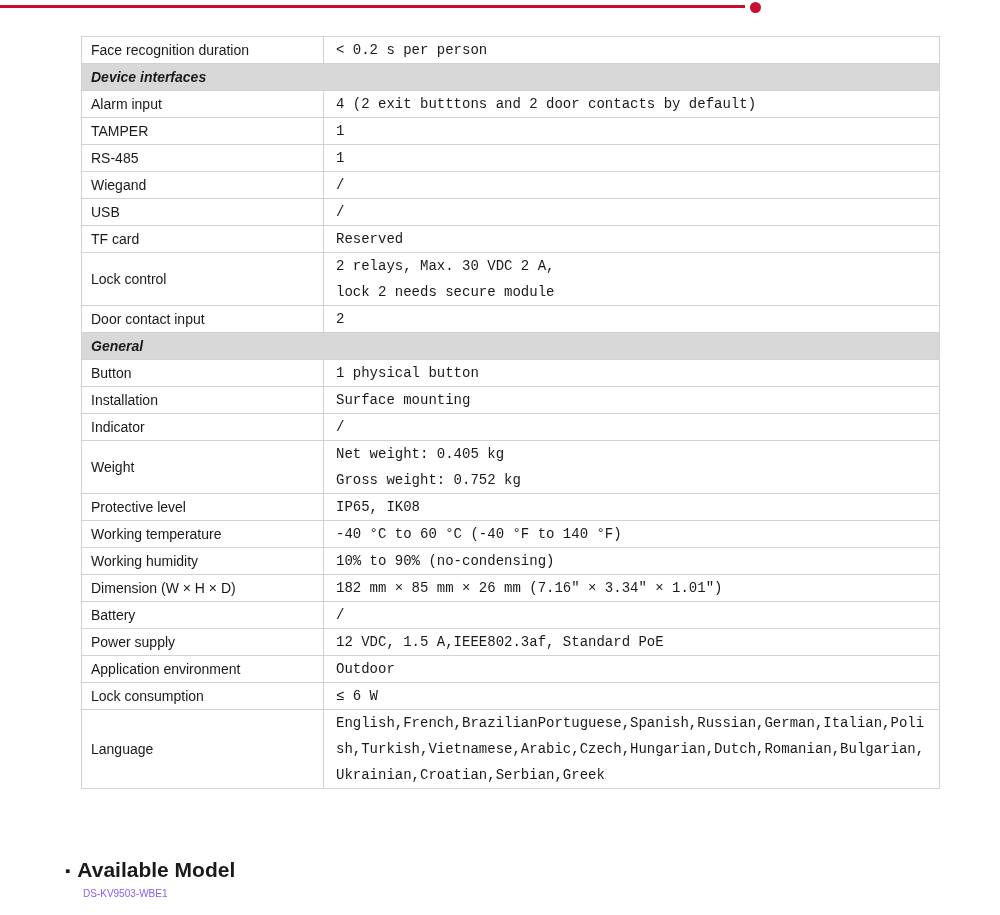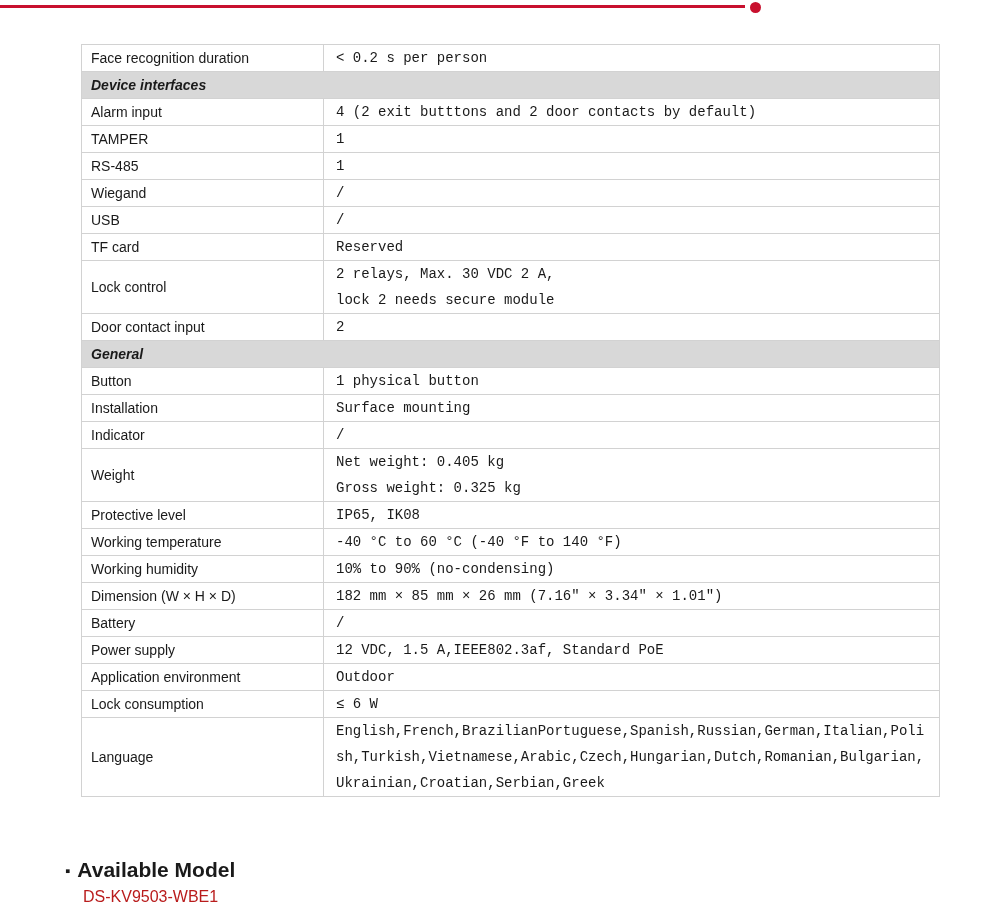--- a/index.html
+++ b/index.html
@@ -22,21 +22,20 @@
     width: 11px; height: 11px;
     border-radius: 50%;
     background: #c8102e;
   }
   
   table.spec {
     position: absolute; left: 81px; top: 36px;
     width: 858px;
     border-collapse: collapse;
     table-layout: fixed;
-    margin-top: 8px;
   }
   table.spec td {
     border: 1px solid #d2d2d2;
     font-size: 14px;
     line-height: 26px;
     vertical-align: middle;
     color: #1a1a1a;
     background: #ffffff;
   }
   table.spec td.label { padding: 0 8px 0 9px; }
@@ -57,21 +56,21 @@
     display: flex; align-items: center;
     font-size: 21px; font-weight: bold; color: #1a1a1a;
   }
   .footer-heading .bullet {
     font-size: 15px;
     margin-right: 7px;
     line-height: 21px;
   }
   .footer-model {
     margin: 6px 0 15px 18px;
-    font-size: 16px; color: #b91c1c;
+    font-size: 10px; color: #8b5cf6;
   }
 </style>
 </head>
 <body>
 
 <div class="top-rule"></div>
 <div class="top-dot"></div>
 
 <table class="spec">
   <colgroup>
@@ -155,21 +154,21 @@
       <tr>
         <td class="label">Indicator</td>
         <td class="value">
           <div>/</div>
         </td>
       </tr>
       <tr>
         <td class="label">Weight</td>
         <td class="value">
           <div>Net weight: 0.405 kg</div>
-          <div>Gross weight: 0.325 kg</div>
+          <div>Gross weight: 0.752 kg</div>
         </td>
       </tr>
       <tr>
         <td class="label">Protective level</td>
         <td class="value">
           <div>IP65, IK08</div>
         </td>
       </tr>
       <tr>
         <td class="label">Working temperature</td>

